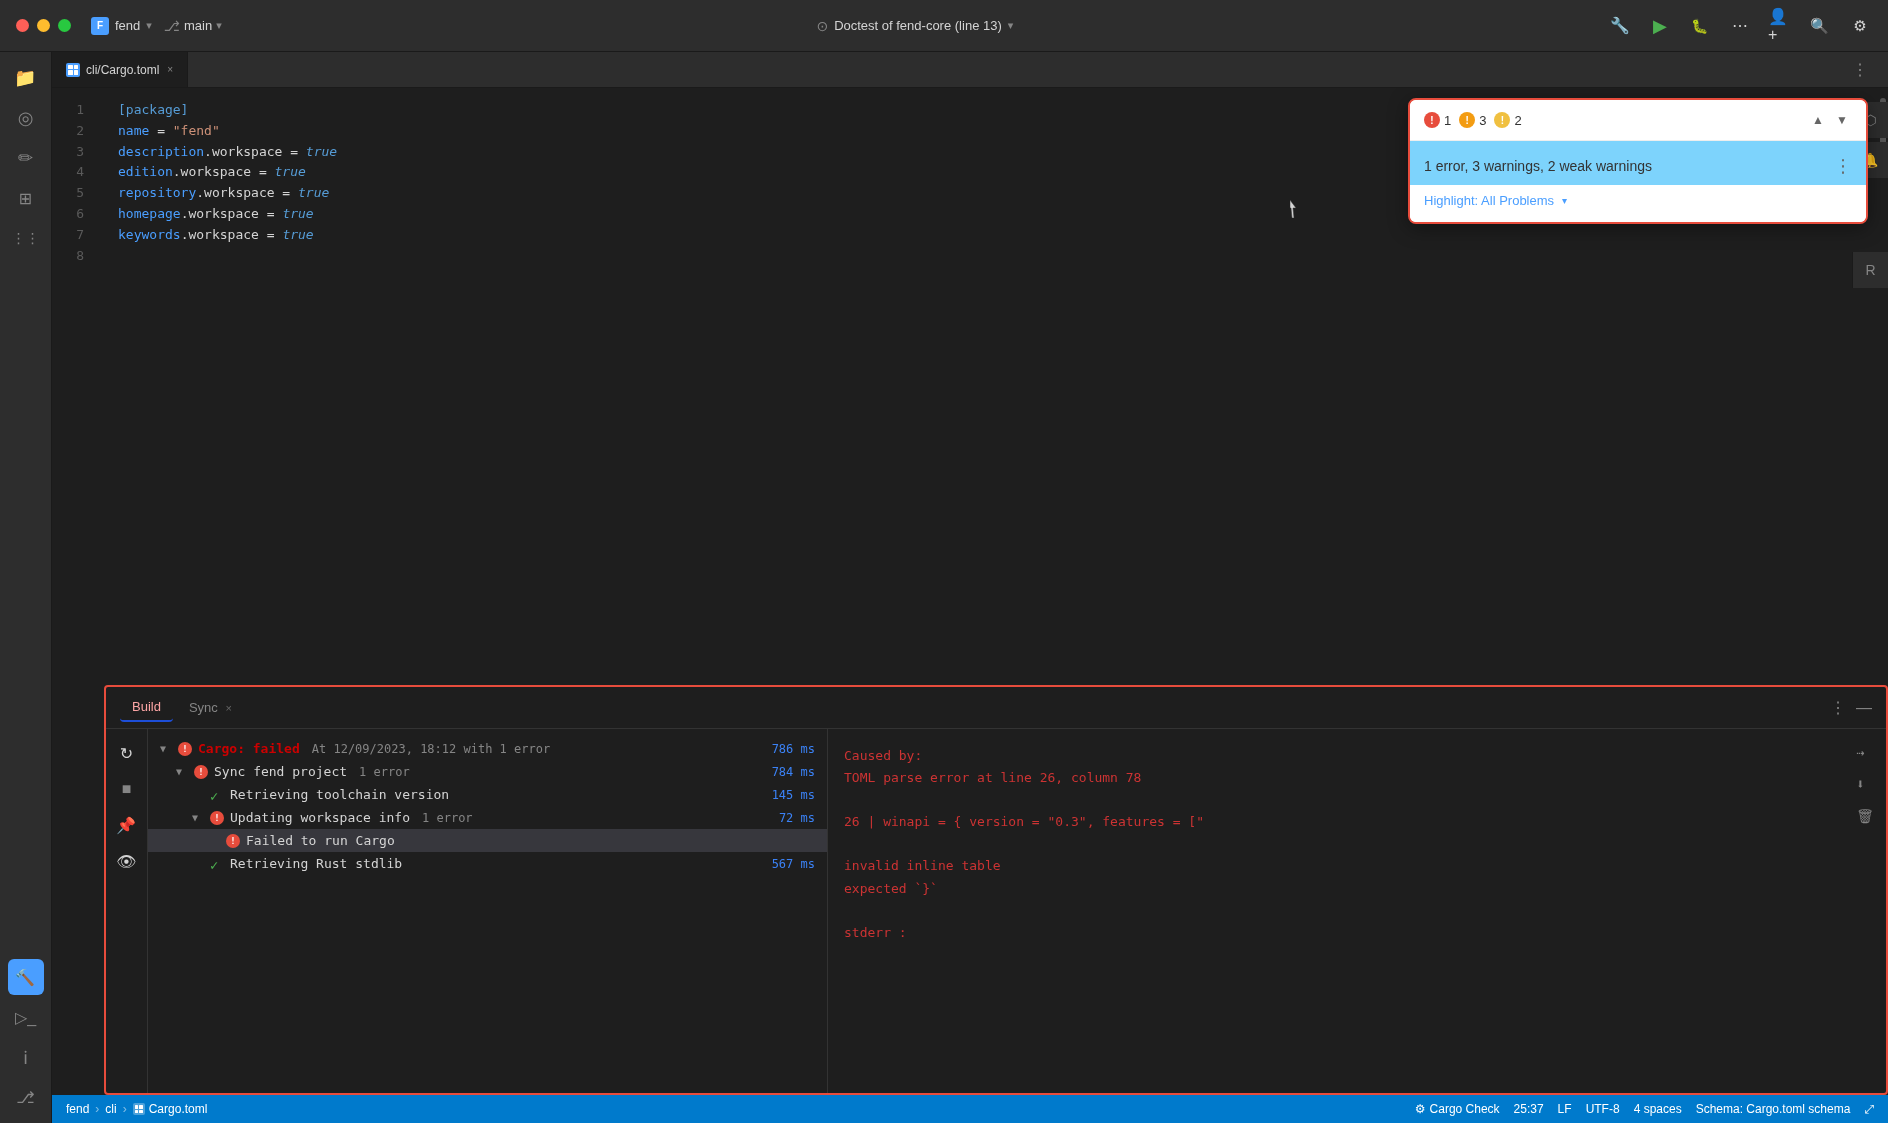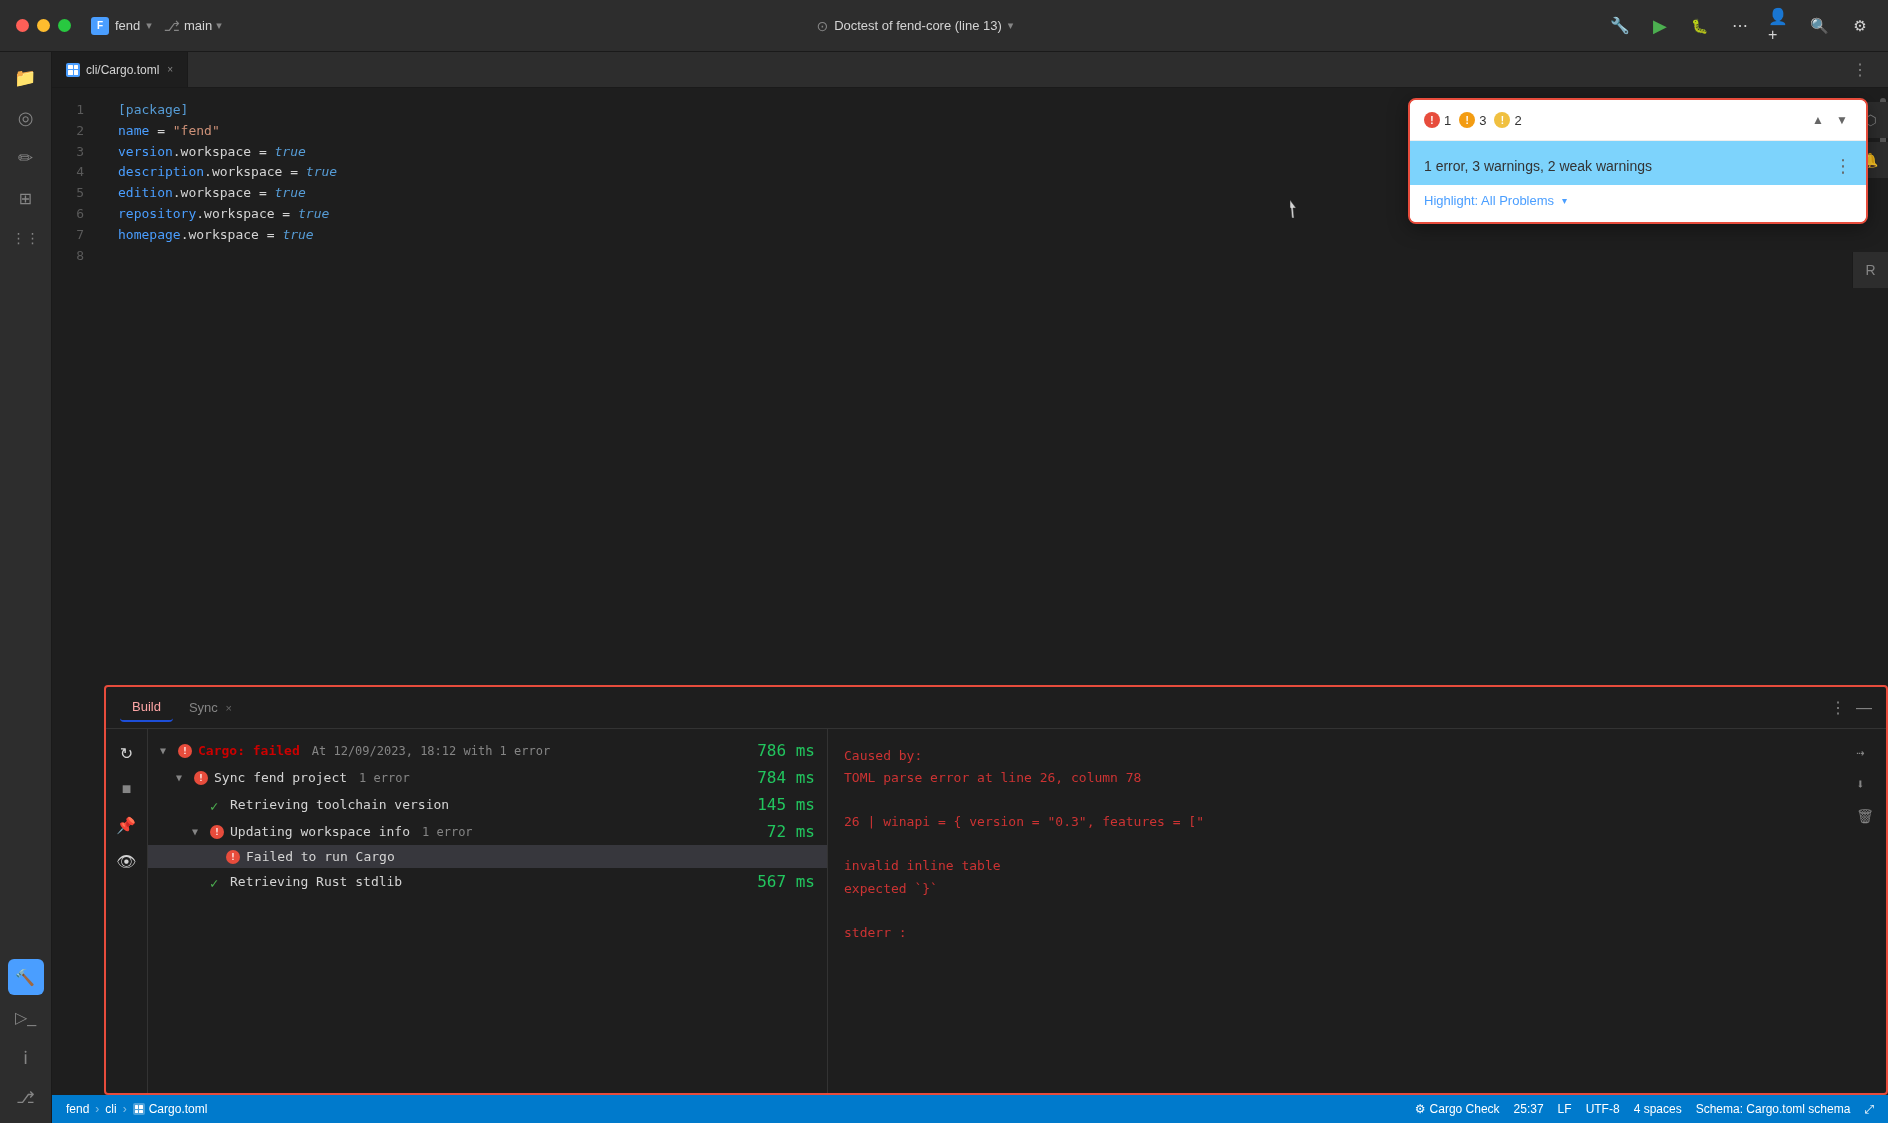--- a/index.html
+++ b/index.html
@@ -513,22 +513,22 @@
     .tree-success-icon {
       width: 14px;
       height: 14px;
       color: #4caf50;
       font-size: 14px;
       flex-shrink: 0;
     }
 
     .tree-time {
       margin-left: auto;
-      color: #22c55e;
-      font-size: 16px;
+      color: #3b82f6;
+      font-size: 12px;
     }
 
     .tree-bold { font-weight: bold; }
     .tree-error-text { color: #cc0000; }
     .tree-indent-1 { padding-left: 28px; }
     .tree-indent-2 { padding-left: 44px; }
     .tree-indent-3 { padding-left: 60px; }
 
     
     .output-panel {
@@ -679,25 +679,25 @@
         <div>4</div>
         <div>5</div>
         <div>6</div>
         <div>7</div>
         <div>8</div>
       </div>
 
       <div class="code-area">
         <div class="code-line"><span class="kw">[package]</span></div>
         <div class="code-line"><span class="key">name</span> = <span class="str">"fend"</span></div>
-        <div class="code-line"><span class="key">version</span>.workspace = <span class="bool">true</span></div>
         <div class="code-line"><span class="key">description</span>.workspace = <span class="bool">true</span></div>
         <div class="code-line"><span class="key">edition</span>.workspace = <span class="bool">true</span></div>
         <div class="code-line"><span class="key">repository</span>.workspace = <span class="bool">true</span></div>
         <div class="code-line"><span class="key">homepage</span>.workspace = <span class="bool">true</span></div>
+        <div class="code-line"><span class="key">keywords</span>.workspace = <span class="bool">true</span></div>
       </div>
 
       <div class="scrollbar-area">
         <div class="scrollbar-indicator" style="top:10px;height:60px;"></div>
         <div class="scrollbar-line" style="top:80%;height:4px;"></div>
       </div>
 
       <div class="problems-overlay">
         <div class="problems-header">
           <div class="error-badge">

